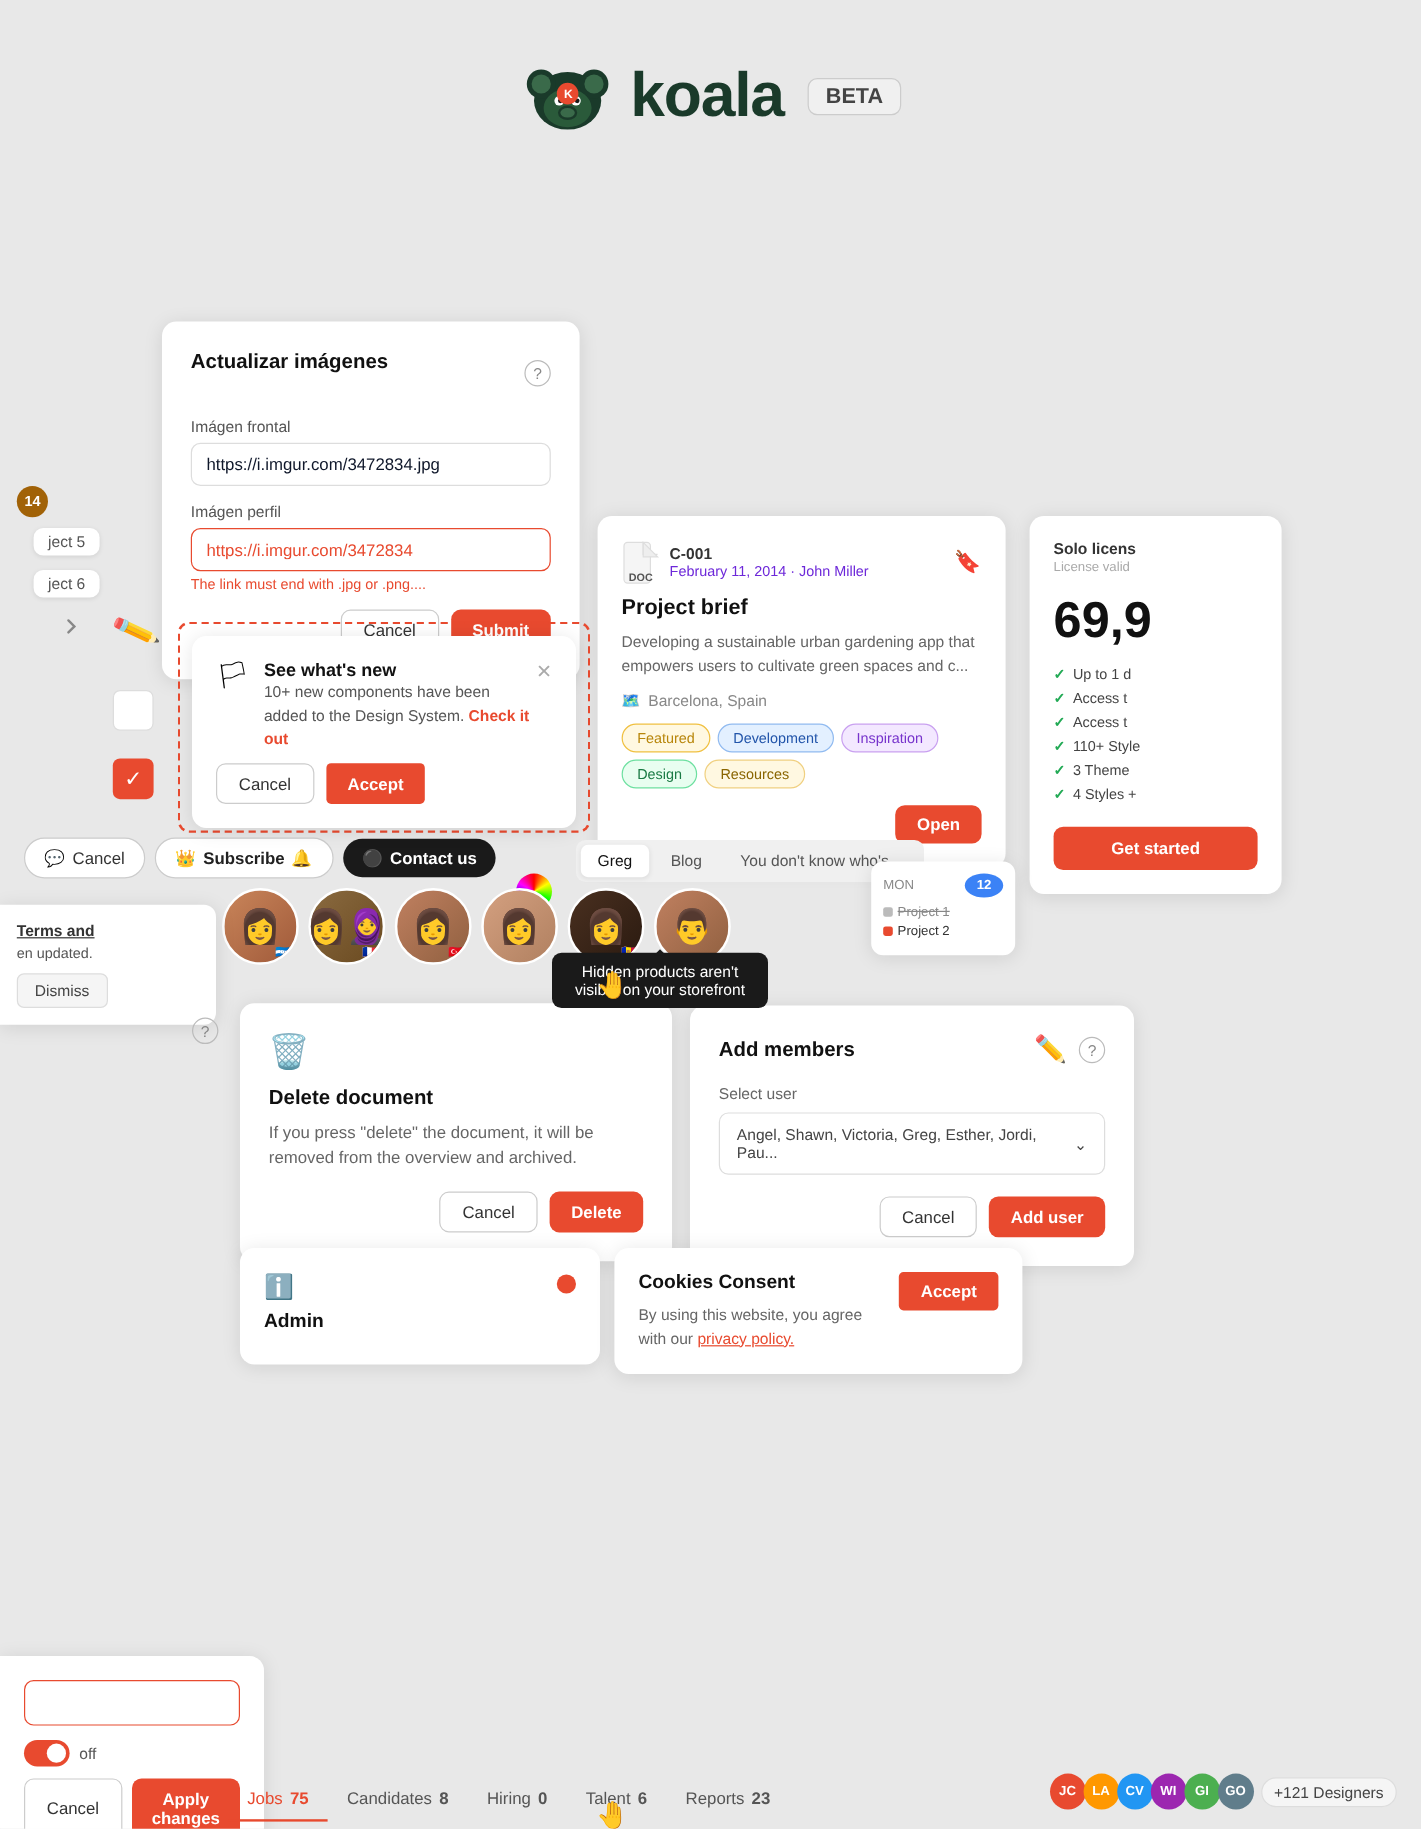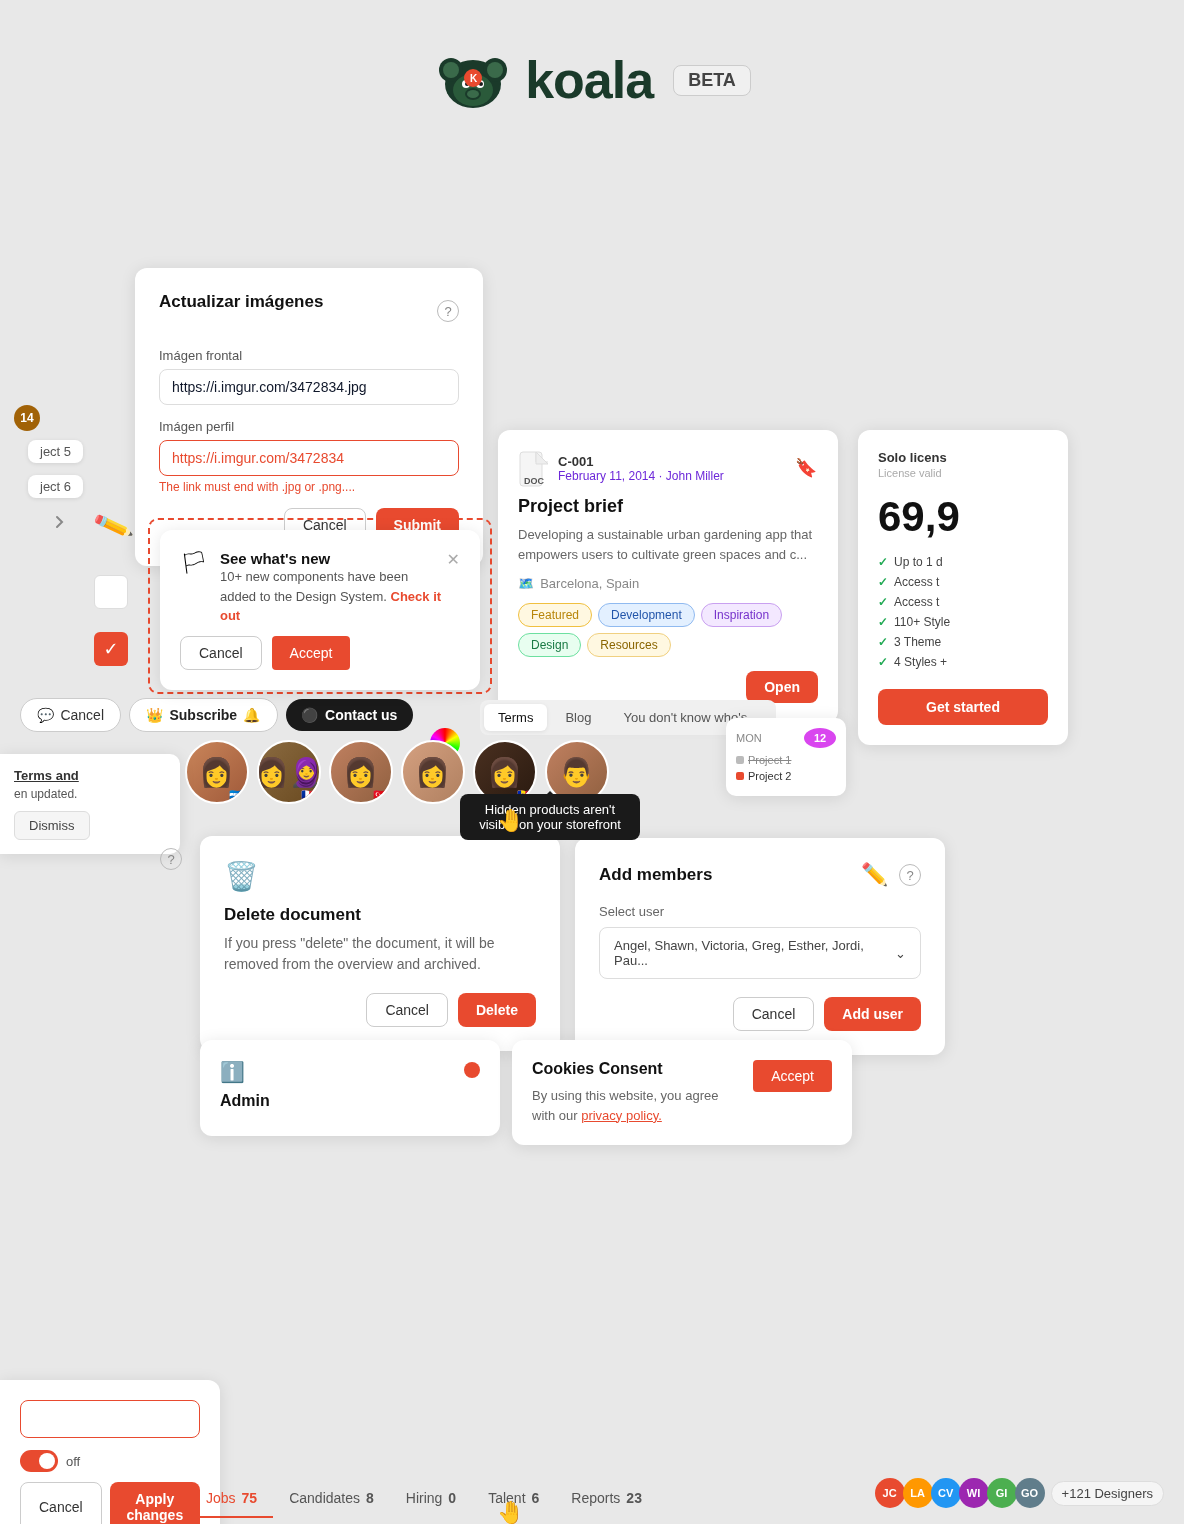--- a/index.html
+++ b/index.html
@@ -126,21 +126,21 @@
       font-weight: 600;
       cursor: pointer;
     }
     .btn-accept {
       background: #e84a2f;
       border: none;
       border-radius: 4px;
       padding: 8px 18px;
       font-size: 14px;
       color: #fff;
-      font-weight: 400;
+      font-weight: 700;
       cursor: pointer;
     }
 
     
     .card-whatsnew {
       left: 160px;
       top: 530px;
       width: 320px;
       padding: 20px;
       border-radius: 12px;
@@ -455,21 +455,21 @@
     }
     .cal-header {
       display: flex;
       justify-content: space-between;
       align-items: center;
       font-size: 11px;
       color: #888;
       margin-bottom: 6px;
     }
     .cal-badge {
-      background: #d946ef;
+      background: #3b82f6;
       color: #fff;
       border-radius: 50%;
       width: 32px;
       height: 20px;
       display: flex;
       align-items: center;
       justify-content: center;
       font-size: 11px;
       font-weight: 700;
     }
@@ -951,21 +951,21 @@
     <span class="tag tag-inspiration">Inspiration</span>
     <span class="tag tag-design">Design</span>
     <span class="tag tag-resources">Resources</span>
   </div>
   <div style="display:flex; justify-content:flex-end;">
     <button class="open-btn">Open</button>
   </div>
 </div>
 
 <div class="nav-tabs">
-  <div class="nav-tab active">Terms</div>
+  <div class="nav-tab active">Greg</div>
   <div class="nav-tab">Blog</div>
   <div class="nav-tab">You don't know who's...</div>
 </div>
 
 <div class="card card-license">
   <div class="license-title">Solo licens</div>
   <div class="license-sub">License valid</div>
   <div class="license-price">69,9</div>
   <div class="license-feature">
       <span class="check-green">✓</span>

